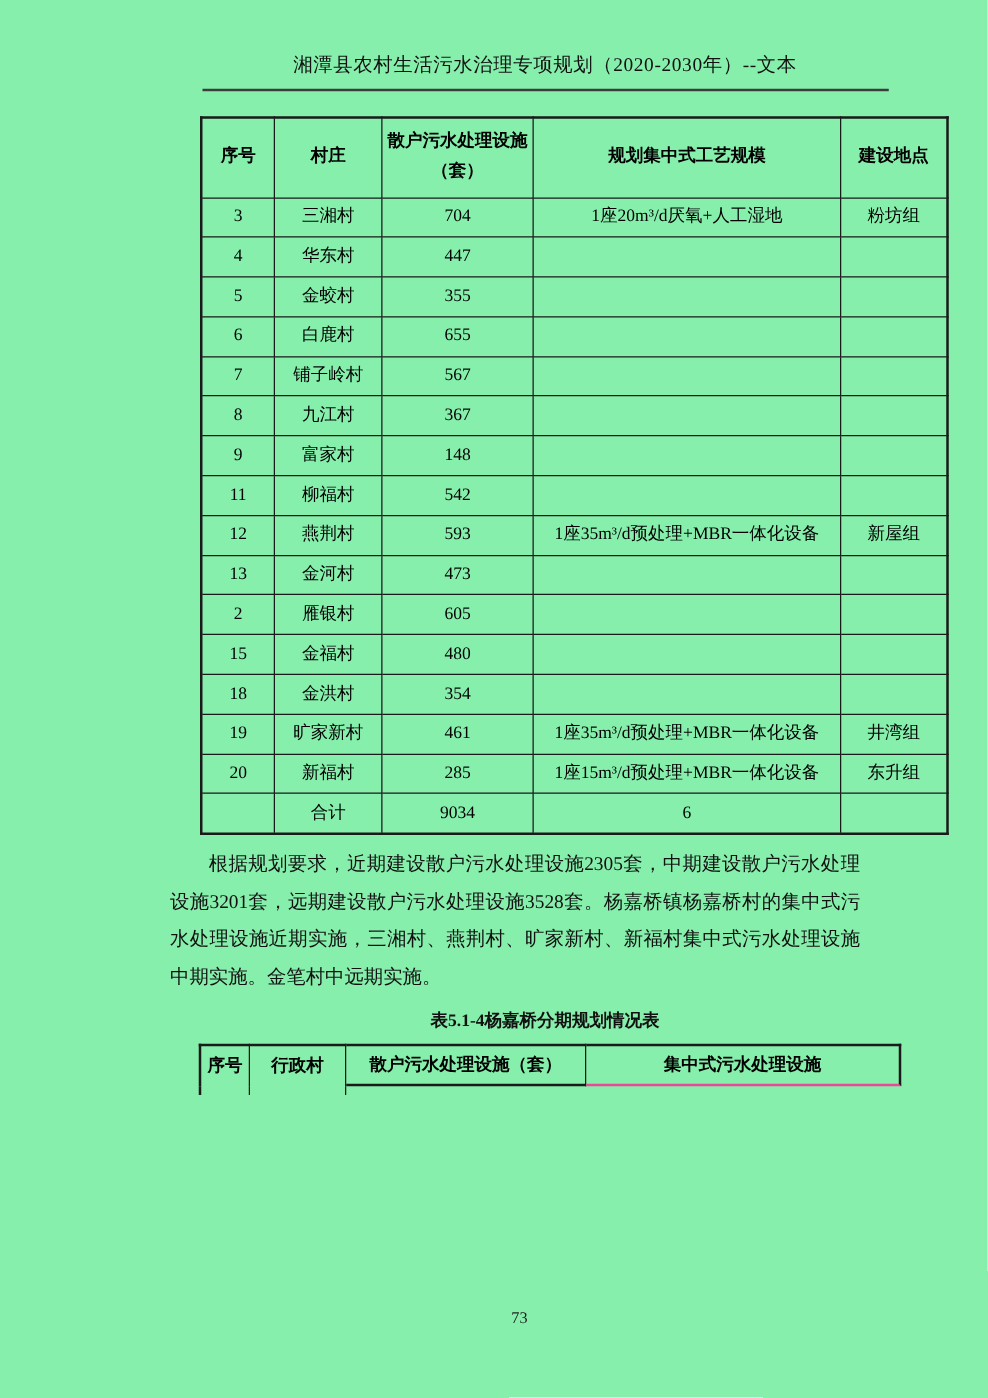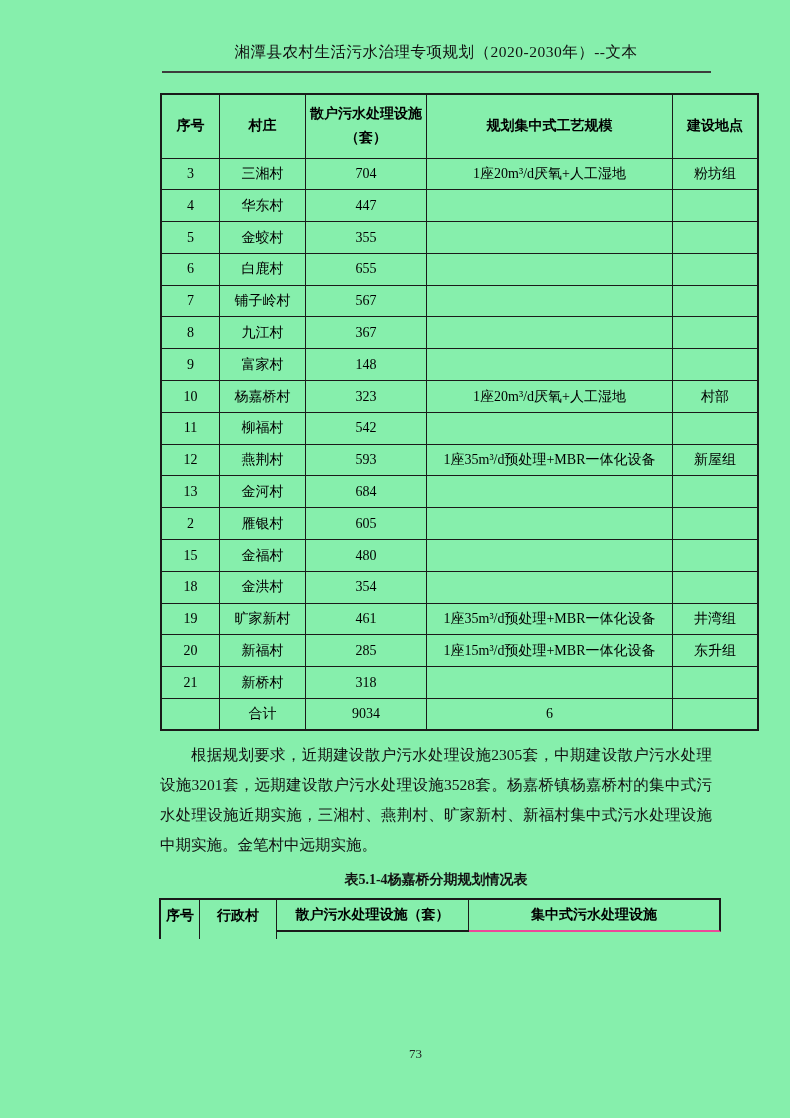--- a/index.html
+++ b/index.html
@@ -35,21 +35,21 @@
   table.t1 thead tr{height:64px;}
   table.t1 th{font-weight:bold;}
   table.t1 tbody tr{height:31.8px;}
   .w-no{width:51px;}
   .w-village{width:79px;}
   .w-count{width:114px;}
   .w-process{width:239px;}
   .w-location{width:78px;}
   
   .para{
-    margin:9px 0 0 119px;width:552px;
+    margin:9px 0 0 95px;width:552px;
     font-size:15.5px;line-height:30px;
     text-align:justify;text-indent:2em;color:#111;
   }
   
   .caption{
     margin-top:11px;text-align:center;
     font-weight:bold;font-size:14px;color:#111;
   }
   .t2{margin:9px 0 0 118px;width:562px;}
   .t2-row{display:flex;height:34px;}
@@ -145,48 +145,41 @@
         </tr>
 
         <tr>
           <td class="w-no">9</td>
           <td class="w-village">富家村</td>
           <td class="w-count">148</td>
           <td class="w-process"></td>
           <td class="w-location"></td>
         </tr>
 
-        <tr>
-          <td class="w-no">10</td>
-          <td class="w-village">杨嘉桥村</td>
-          <td class="w-count">323</td>
-          <td class="w-process">1座20m³/d厌氧+人工湿地</td>
-          <td class="w-location">村部</td>
-        </tr>
 
         <tr>
           <td class="w-no">11</td>
           <td class="w-village">柳福村</td>
           <td class="w-count">542</td>
           <td class="w-process"></td>
           <td class="w-location"></td>
         </tr>
 
         <tr>
           <td class="w-no">12</td>
           <td class="w-village">燕荆村</td>
           <td class="w-count">593</td>
           <td class="w-process">1座35m³/d预处理+MBR一体化设备</td>
           <td class="w-location">新屋组</td>
         </tr>
 
         <tr>
           <td class="w-no">13</td>
           <td class="w-village">金河村</td>
-          <td class="w-count">684</td>
+          <td class="w-count">473</td>
           <td class="w-process"></td>
           <td class="w-location"></td>
         </tr>
 
         <tr>
           <td class="w-no">2</td>
           <td class="w-village">雁银村</td>
           <td class="w-count">605</td>
           <td class="w-process"></td>
           <td class="w-location"></td>
@@ -219,27 +212,20 @@
         </tr>
 
         <tr>
           <td class="w-no">20</td>
           <td class="w-village">新福村</td>
           <td class="w-count">285</td>
           <td class="w-process">1座15m³/d预处理+MBR一体化设备</td>
           <td class="w-location">东升组</td>
         </tr>
 
-        <tr>
-          <td class="w-no">21</td>
-          <td class="w-village">新桥村</td>
-          <td class="w-count">318</td>
-          <td class="w-process"></td>
-          <td class="w-location"></td>
-        </tr>
 
         <tr>
           <td class="w-no"></td>
           <td class="w-village">合计</td>
           <td class="w-count">9034</td>
           <td class="w-process">6</td>
           <td class="w-location"></td>
         </tr>
       </tbody>
   </table>

